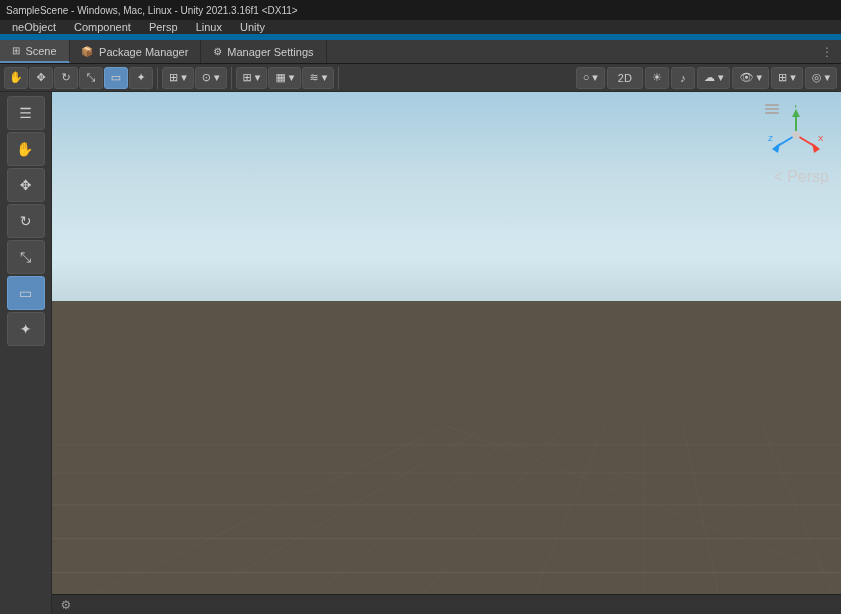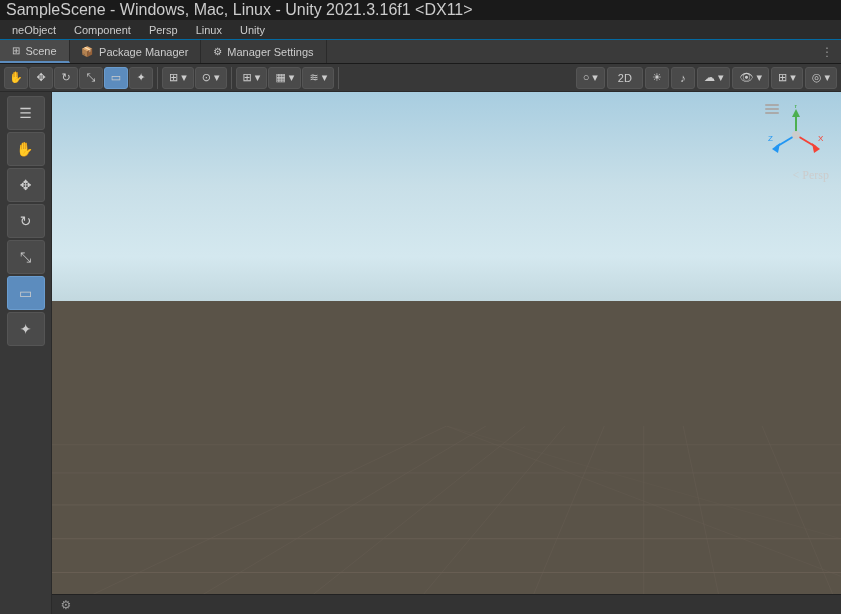--- a/index.html
+++ b/index.html
@@ -14,33 +14,33 @@
     }
 
     
     .title-bar {
       height: 20px;
       background: #1a1a1a;
       display: flex;
       align-items: center;
       padding: 0 6px;
       color: #ccc;
-      font-size: 16px;
+      font-size: 10px;
       user-select: none;
     }
 
     
     .menu-bar {
       height: 20px;
       background: #2b2b2b;
       display: flex;
       align-items: center;
       padding: 0 4px;
       gap: 2px;
-      border-bottom: 1px solid #0369a1;
+      border-bottom: 6px solid #0369a1;
     }
     .menu-item {
       padding: 2px 8px;
       cursor: pointer;
       color: #ccc;
       font-size: 11px;
       border-radius: 2px;
     }
 
     
@@ -199,22 +199,21 @@
       align-items: center;
       justify-content: center;
     }
 
     
     .persp-label {
       position: absolute;
       top: 76px;
       right: 12px;
       color: #ccc;
-      font-size: 12px;
-      font-family: Liberation Serif, serif;
+      font-size: 16px;
     }
 
     
     .gizmo-lines {
       position: absolute;
       top: 4px;
       left: 4px;
       display: flex;
       flex-direction: column;
       gap: 2px;

